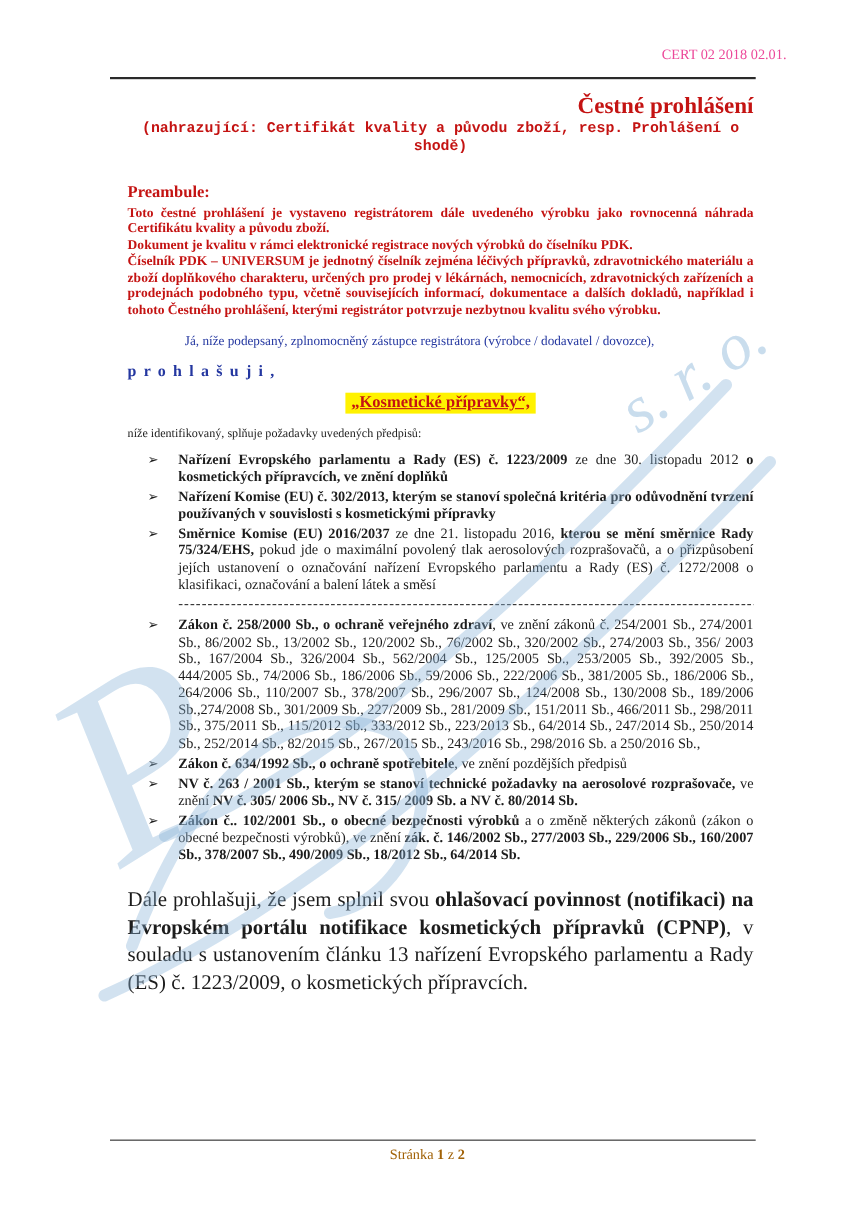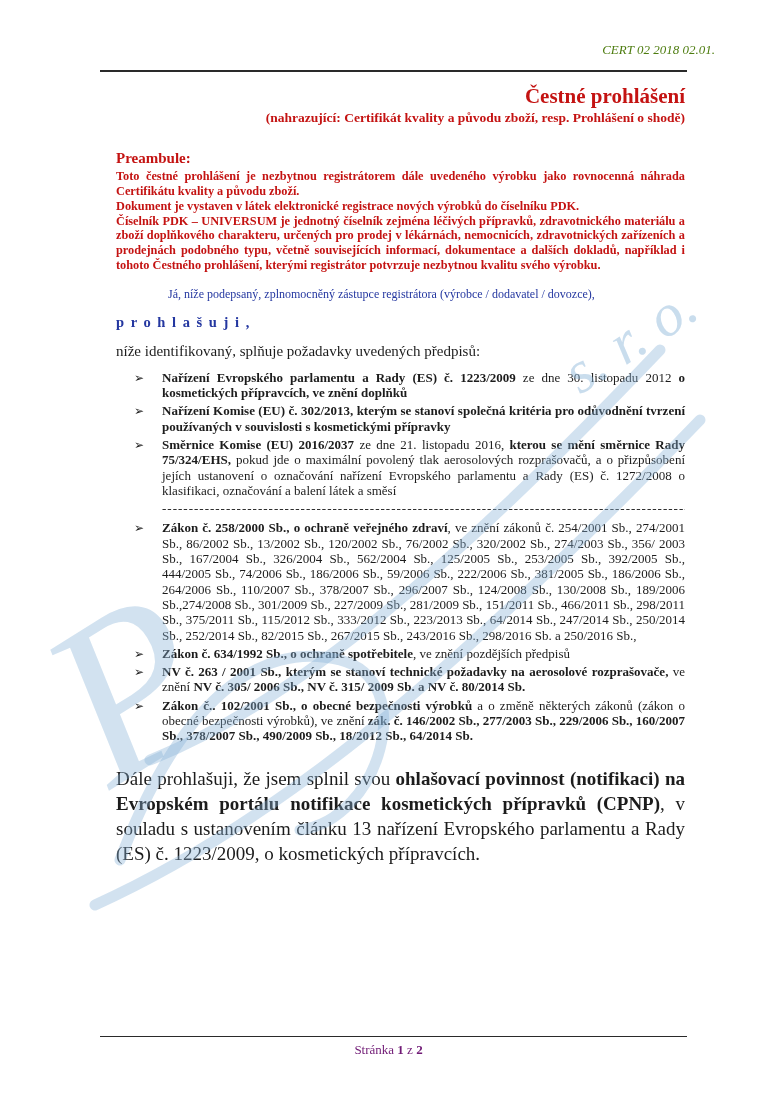--- a/index.html
+++ b/index.html
@@ -20,23 +20,22 @@
     position: relative;
     width: 777px;
     height: 1100px;
     background: #ffffff;
     overflow: hidden;
   }
   .doc-ref {
     position: absolute;
     top: 42px;
     right: 62px;
-    font-style: italic;
-    font-size: 13px;
-    color: #4d7c0f;
+    font-size: 13px;
+    color: #ec4899;
     z-index: 2;
   }
   .rule-top {
     position: absolute;
     top: 70px;
     left: 100px;
     right: 90px;
     height: 0;
     border-top: 2px solid #2a2a2a;
     z-index: 2;
@@ -51,25 +50,26 @@
   .title {
     margin: 0;
     text-align: right;
     color: var(--red);
     font-size: 21px;
     font-weight: bold;
     line-height: 1.15;
   }
   .subtitle {
     margin-top: 2px;
-    text-align: right;
+    text-align: center;
     color: var(--red);
     font-size: 13.5px;
     font-weight: bold;
     line-height: 1.2;
+    font-family: Liberation Mono, monospace;
   }
   .preamble-heading {
     margin-top: 24px;
     color: var(--red);
     font-size: 15px;
     font-weight: bold;
   }
   .preamble-text {
     margin: 0;
     margin-top: 2px;
@@ -108,21 +108,21 @@
     background: var(--highlight);
     color: var(--red);
     font-size: 15px;
     font-weight: bold;
     text-decoration: underline;
     padding: 1px 5px;
   }
   .compliance {
     margin: 12px 0 0;
     color: var(--ink);
-    font-size: 15px;
+    font-size: 11px;
   }
   .reg-list { margin-top: 10px; }
   .reg-item {
     display: flex;
     margin-bottom: 3px;
     font-size: 13px;
     line-height: 1.18;
   }
   .bullet {
     flex: 0 0 18px;
@@ -159,21 +159,21 @@
     border-top: 1.5px solid #2a2a2a;
     z-index: 2;
   }
   .page-label {
     position: absolute;
     top: 1042px;
     left: 0;
     right: 0;
     text-align: center;
     font-size: 13px;
-    color: #701a75;
+    color: #a16207;
     z-index: 2;
   }
   .watermark {
     position: absolute;
     inset: 0;
     z-index: 3;
     pointer-events: none;
   }
   .wm path {
     fill: none;
@@ -204,27 +204,30 @@
 
   <div class="doc-ref">CERT 02 2018 02.01.</div>
   <div class="rule-top"></div>
 
   <div class="content">
 
     <h1 class="title">Čestné prohlášení</h1>
     <div class="subtitle">(nahrazující: Certifikát kvality a původu zboží, resp. Prohlášení o shodě)</div>
 
     <div class="preamble-heading">Preambule:</div>
-    <p class="preamble-text">Toto čestné prohlášení je nezbytnou registrátorem dále uvedeného výrobku jako rovnocenná náhrada Certifikátu kvality a původu zboží.</p>
-    <p class="preamble-text">Dokument je vystaven v látek elektronické registrace nových výrobků do číselníku PDK.</p>
+    <p class="preamble-text">Toto čestné prohlášení je vystaveno registrátorem dále uvedeného výrobku jako rovnocenná náhrada Certifikátu kvality a původu zboží.</p>
+    <p class="preamble-text">Dokument je kvalitu v rámci elektronické registrace nových výrobků do číselníku PDK.</p>
     <p class="preamble-text">Číselník PDK – UNIVERSUM je jednotný číselník zejména léčivých přípravků, zdravotnického materiálu a zboží doplňkového charakteru, určených pro prodej v lékárnách, nemocnicích, zdravotnických zařízeních a prodejnách podobného typu, včetně souvisejících informací, dokumentace a dalších dokladů, například i tohoto Čestného prohlášení, kterými registrátor potvrzuje nezbytnou kvalitu svého výrobku.</p>
 
     <p class="blue-intro">Já, níže podepsaný, zplnomocněný zástupce registrátora (výrobce / dodavatel / dovozce),</p>
     <div class="declare-verb">p r o h l a š u j i ,</div>
 
+    <div class="product-wrap">
+      <span class="product-name">„Kosmetické přípravky“,</span>
+    </div>
 
     <p class="compliance">níže identifikovaný, splňuje požadavky uvedených předpisů:</p>
 
     <div class="reg-list">
 
       <div class="reg-item">
         <span class="bullet">➢</span>
         <div class="reg-text"><span class="seg-bold">Nařízení Evropského parlamentu a Rady (ES) č. 1223/2009</span><span> ze dne 30. listopadu 2012 </span><span class="seg-bold">o kosmetických přípravcích, ve znění doplňků</span></div>
       </div>
 

